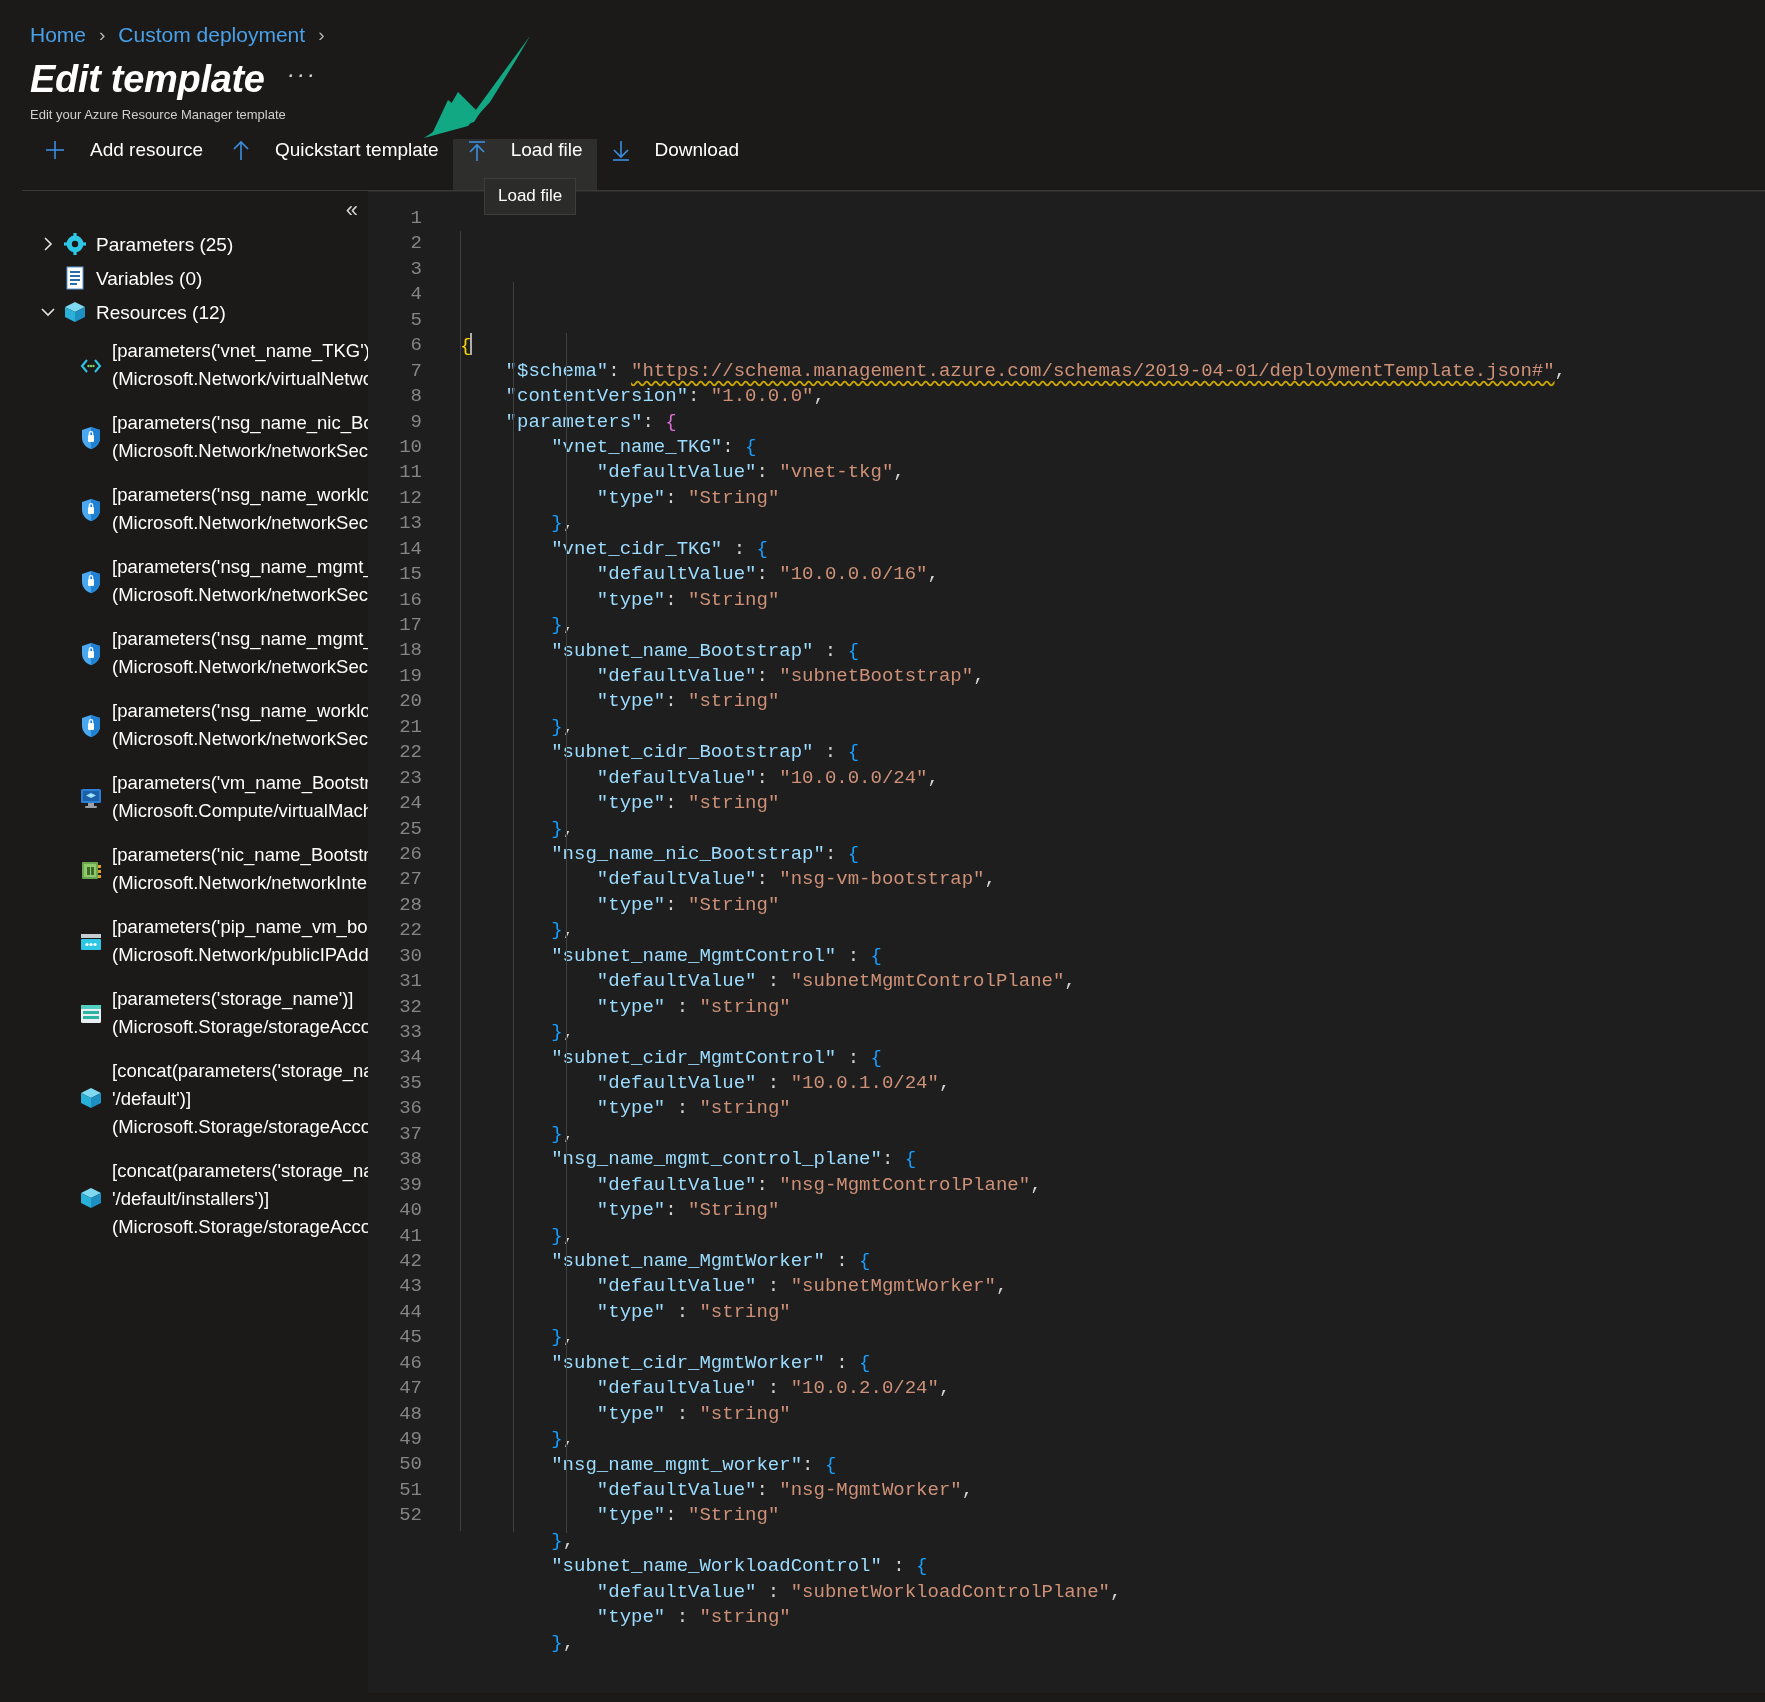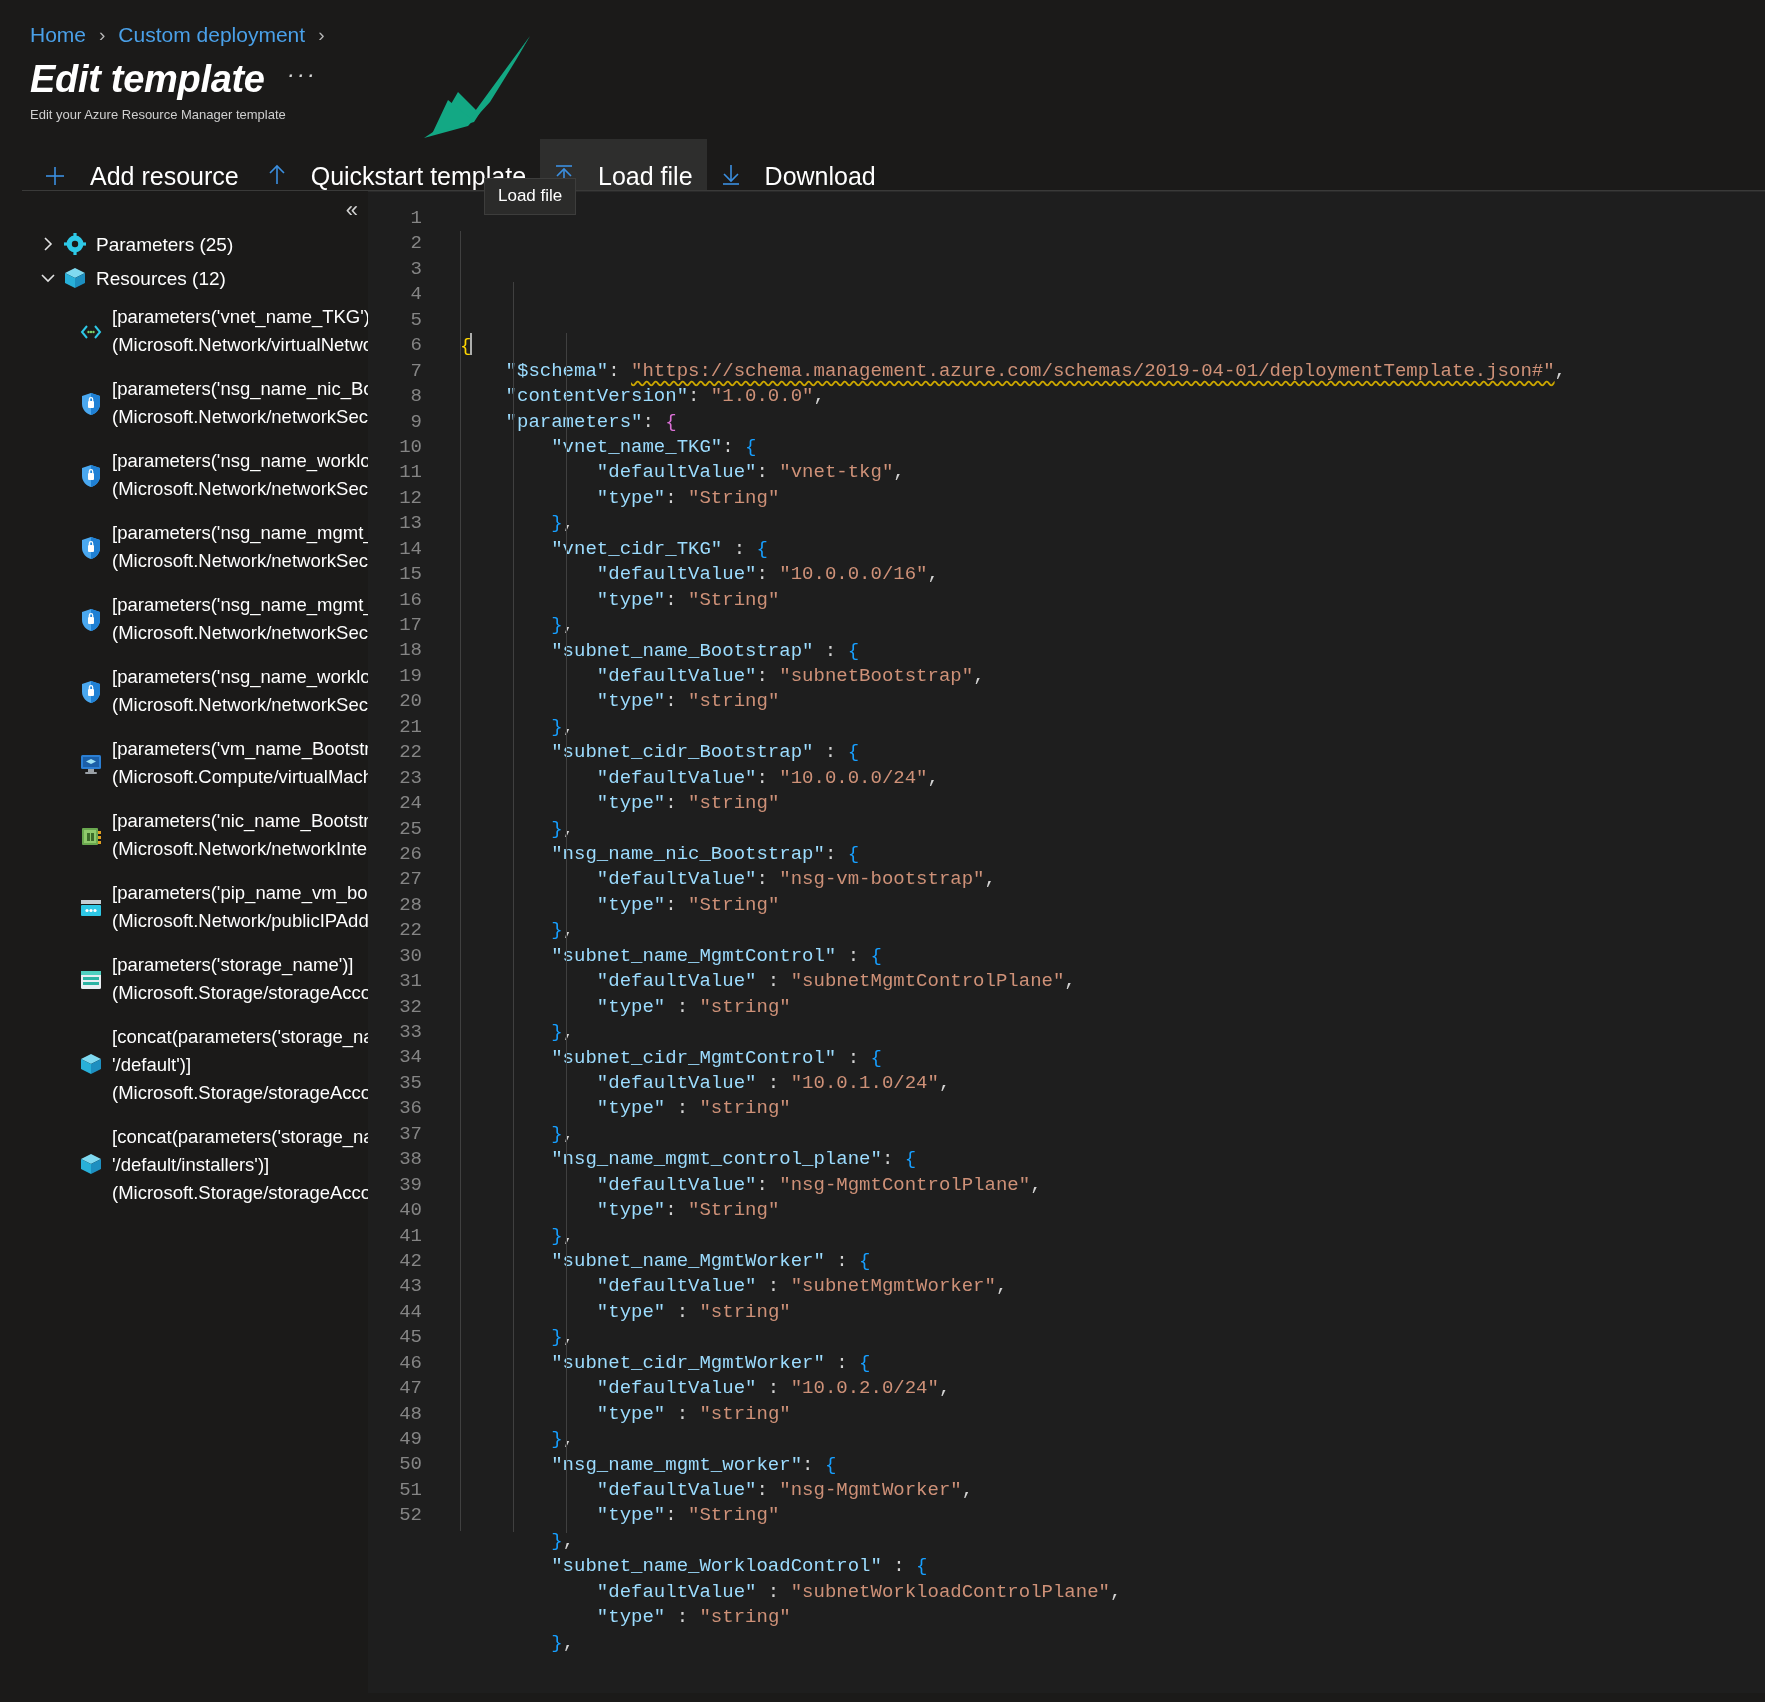--- a/index.html
+++ b/index.html
@@ -57,24 +57,24 @@
 
   
   .commandbar {
     display: flex; align-items: center;
     margin-top: 17px;
     padding-left: 30px;
     height: 52px;
     position: relative;
   }
   .cmd {
-    display: flex; align-items: flex-end;
+    display: flex; align-items: flex-start;
     height: 52px;
     padding: 0 14px;
-    font-size: 25px;
+    font-size: 19px;
     color: #ffffff;
     cursor: pointer;
     white-space: nowrap;
   }
   .cmd.active { background: #2e2e2d; }
   .cmd .gl {
     color: #3b8fe0;
     font-size: 23px;
     margin-right: 12px;
     display: inline-block;
@@ -343,20 +343,35 @@
               <rect x="9.4" y="0" width="3.2" height="4"></rect>
                 <rect x="9.4" y="18" width="3.2" height="4"></rect>
               <rect x="0" y="9.4" width="4" height="3.2"></rect>
                 <rect x="18" y="9.4" width="4" height="3.2"></rect>
             </g>
           </svg>
         </span>
         <span class="tree-label">Parameters (25)</span>
       </div>
 
+      <div class="tree-row root">
+        <span class="chev spacer">&nbsp;</span>
+        <span class="tree-icon">
+          <svg width="20" height="24" viewBox="0 0 20 24">
+            <rect x="2" y="1" width="16" height="22" fill="#ffffff" stroke="#5a9bd5" stroke-width="1"></rect>
+            <g fill="#2a6ea8">
+              <rect x="5" y="5" width="10" height="2"></rect>
+                <rect x="5" y="9" width="10" height="2"></rect>
+              <rect x="5" y="13" width="10" height="2"></rect>
+                <rect x="5" y="17" width="7" height="2"></rect>
+            </g>
+          </svg>
+        </span>
+        <span class="tree-label">Variables (0)</span>
+      </div>
 
       <div class="tree-row root">
         <span class="chev">
           <svg width="16" height="14" viewBox="0 0 16 14">
               <polyline points="2,4 8,10 14,4" fill="none" stroke="#e2e2e2" stroke-width="1.6"></polyline>
             </svg>
         </span>
         <span class="tree-icon">
           <svg width="24" height="24" viewBox="0 0 24 24">
             <polygon points="12,2 22,7 12,12 2,7" fill="#7fd9f0"></polygon>

